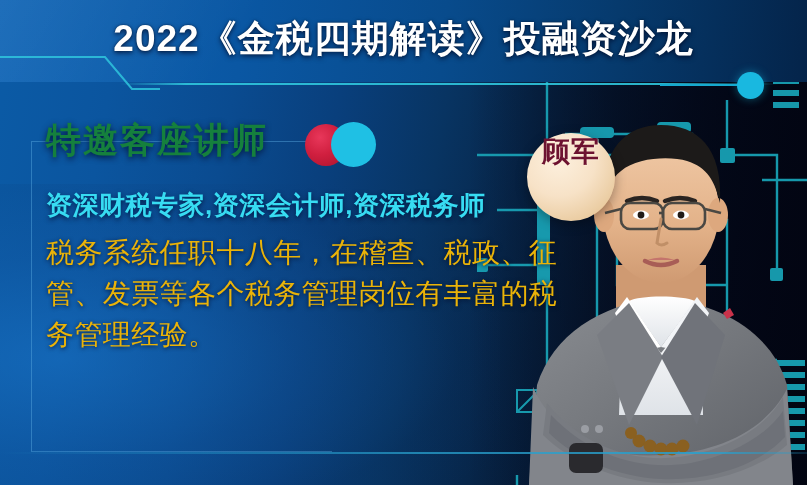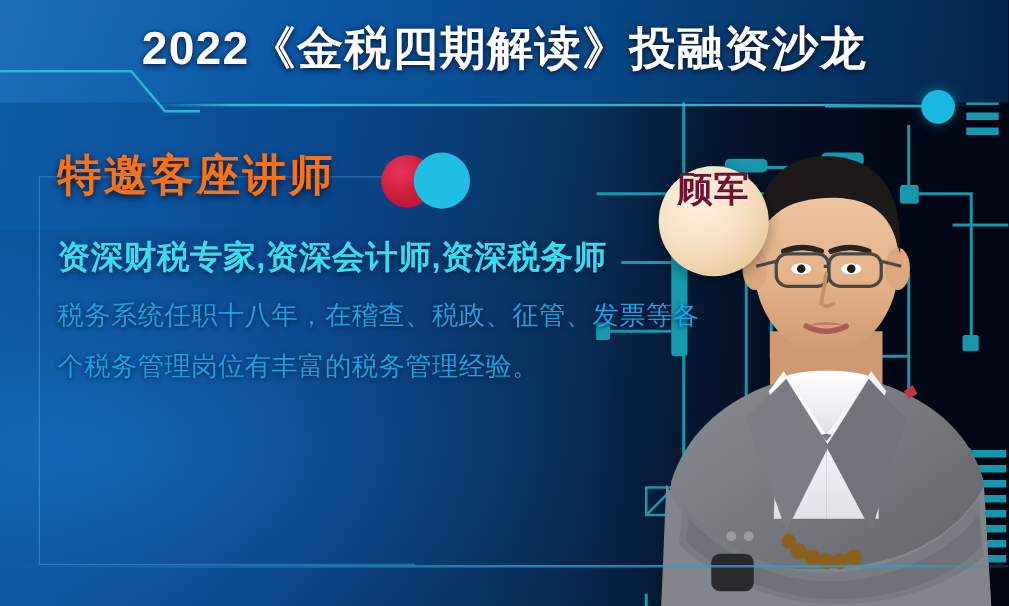--- a/index.html
+++ b/index.html
@@ -83,21 +83,21 @@
     position:absolute;left:0;top:452px;width:807px;height:1.6px;
     background:linear-gradient(90deg, rgba(30,150,200,0) 0%, rgba(35,150,200,.35) 18%, rgba(40,160,205,.75) 52%, rgba(40,160,205,.85) 88%, rgba(30,150,200,.2) 100%);
   }
 
   
   .circuit{position:absolute;right:0;top:60px;width:330px;height:425px;opacity:.95;}
 
   
   .headline{
     position:absolute;left:46px;top:117px;
-    font-size:35px;font-weight:bold;color:#f97316;letter-spacing:2px;
+    font-size:35px;font-weight:bold;color:#15803d;letter-spacing:2px;
     text-shadow:0 2px 6px rgba(0,12,45,.85);
     white-space:nowrap;
   }
   .circles{position:absolute;left:305px;top:122px;width:70px;height:46px;}
   .circ-red{
     position:absolute;left:0;top:2px;width:42px;height:42px;border-radius:50%;
     background:radial-gradient(circle at 36% 32%, #e8375a 0%, #d01f3f 45%, #a8122c 100%);
   }
   .circ-cyan{
     position:absolute;left:26px;top:0;width:45px;height:45px;border-radius:50%;
@@ -106,21 +106,21 @@
 
   .subtitle{
     position:absolute;left:46px;top:188px;
     font-size:26px;font-weight:bold;color:#37dcf2;letter-spacing:.5px;
     text-shadow:0 2px 5px rgba(0,15,50,.8);
     white-space:nowrap;
   }
 
   .body-text{
     position:absolute;left:46px;top:232px;width:530px;
-    color:#0ea5e9;font-size:21px;line-height:41px;letter-spacing:.4px;
+    color:#eab308;font-size:28px;line-height:41px;letter-spacing:.4px;
     text-shadow:0 1px 4px rgba(0,10,40,.85);
   }
   .body-text p{margin:0;}
 
   
   .badge{
     position:absolute;left:527px;top:133px;width:88px;height:88px;border-radius:50%;
     background:radial-gradient(circle at 36% 30%, #fdeedb 0%, #f6e0c3 42%, #e8c89c 78%, #d8bema 100%);
     background-image:radial-gradient(circle at 36% 30%, #fdf0de 0%, #f7e2c7 44%, #e9ca9e 80%, #dcb886 100%);
     box-shadow:0 3px 12px rgba(0,0,0,.35);

